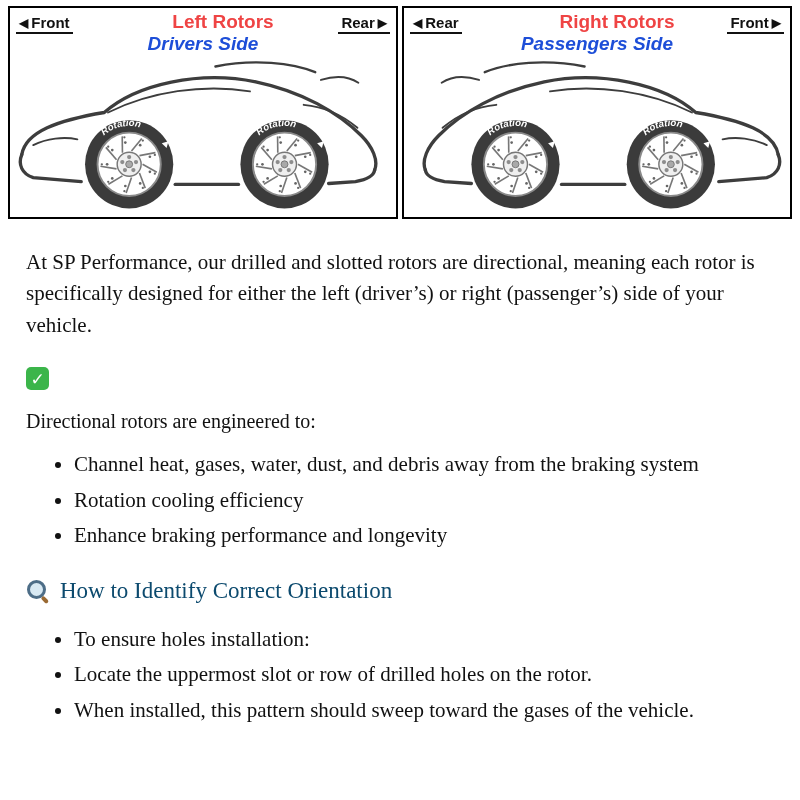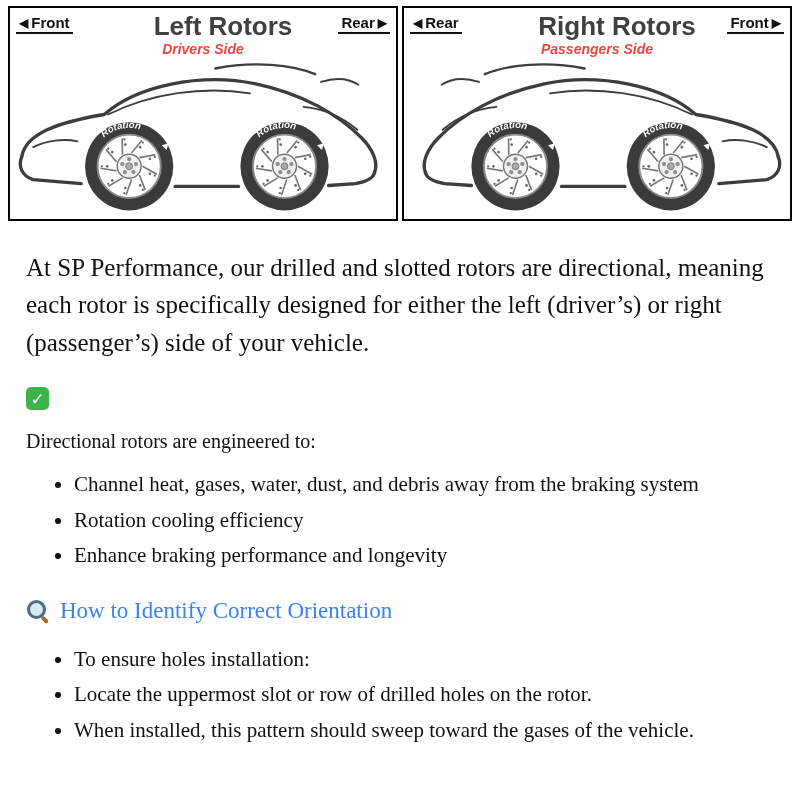--- a/index.html
+++ b/index.html
@@ -10,30 +10,30 @@
   .diagram { display: flex; gap: 4px; margin: 6px 8px 10px 8px; }
   .panel { flex: 1 1 0; border: 2px solid #000; background: #fff; padding: 4px 6px 0 6px; }
   .panel-head { display: grid; grid-template-columns: 1fr auto 1fr; align-items: start; }
   .dir { font-family: "Liberation Sans", sans-serif; font-weight: 700; font-size: 15px;
          color: #111; border-bottom: 2.5px solid #111; padding: 0 3px 1px 3px;
          display: inline-flex; align-items: center; gap: 3px; }
   .dir .tri { font-size: 12px; line-height: 1; }
   .dir-left  { justify-self: start; margin-top: 2px; }
   .dir-right { justify-self: end;   margin-top: 2px; }
   .panel-title { text-align: center; font-family: "Liberation Sans", sans-serif; }
-  .panel-title .t { font-size: 26px; font-weight: 700; color: #404040; line-height: 1.1; margin-left: 40px; }
-  .panel-title .s { font-size: 14px; font-weight: 700; font-style: italic; color: #ef4444; }
+  .panel-title .t { font-size: 19px; font-weight: 700; color: #ef4444; line-height: 1.1; margin-left: 40px; }
+  .panel-title .s { font-size: 19px; font-weight: 700; font-style: italic; color: #1d4ed8; }
   .car-art { width: 100%; height: 162px; }
   .car-art svg { width: 100%; height: 100%; display: block; }
 
   
   .content { padding: 8px 26px 30px 26px; }
-  .intro { font-size: 25px; line-height: 1.5; margin: 10px 0 24px 0; }
+  .intro { font-size: 21px; line-height: 1.5; margin: 10px 0 24px 0; }
   .sec-head { font-size: 23px; font-weight: 700; margin: 26px 0 20px 0; display: flex; align-items: center; gap: 10px; }
-  .sec-head.plain { font-weight: 400; color: #3b82f6; }
+  .sec-head.plain { font-weight: 400; color: #0c4a6e; }
   .lead { font-size: 20px; margin: 0 0 16px 0; }
   ul { margin: 0 0 24px 0; padding-left: 48px; }
   li { font-size: 21px; line-height: 1.5; margin: 4px 0; }
 
   
   .check-icon { display: inline-flex; align-items: center; justify-content: center;
     width: 23px; height: 23px; border-radius: 5px; background: #3bb54a;
     color: #fff; font-size: 17px; font-weight: 700; flex: 0 0 auto;
     font-family: "DejaVu Sans", sans-serif; }
 

